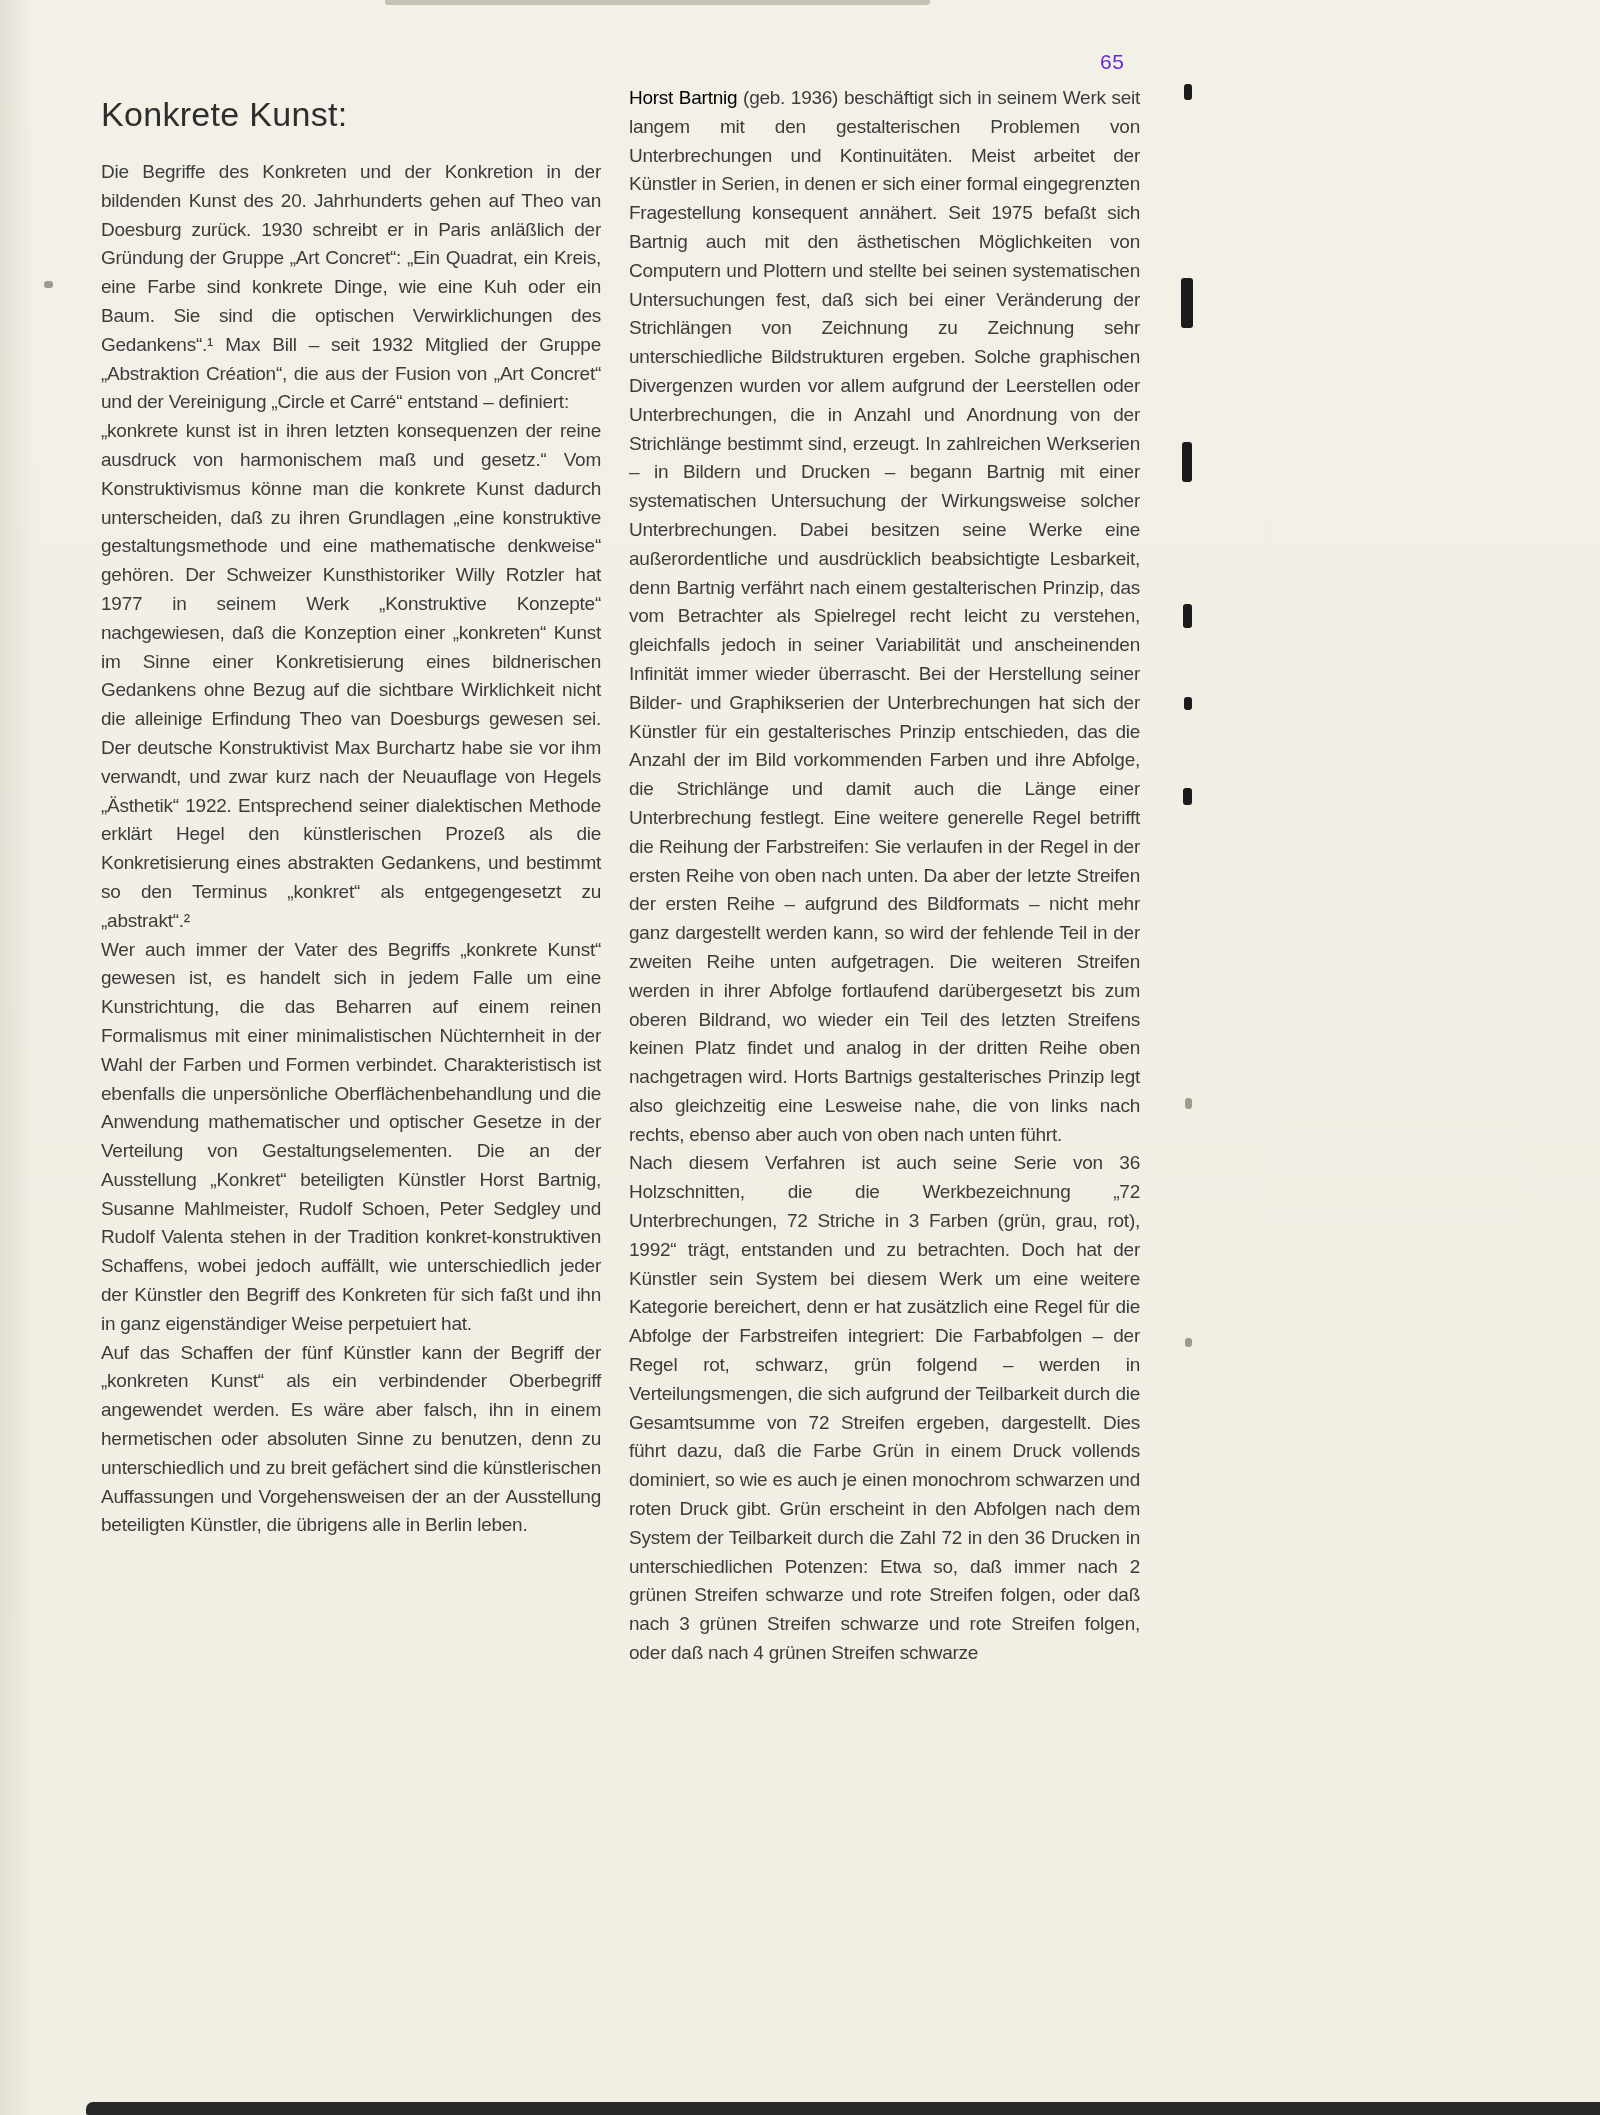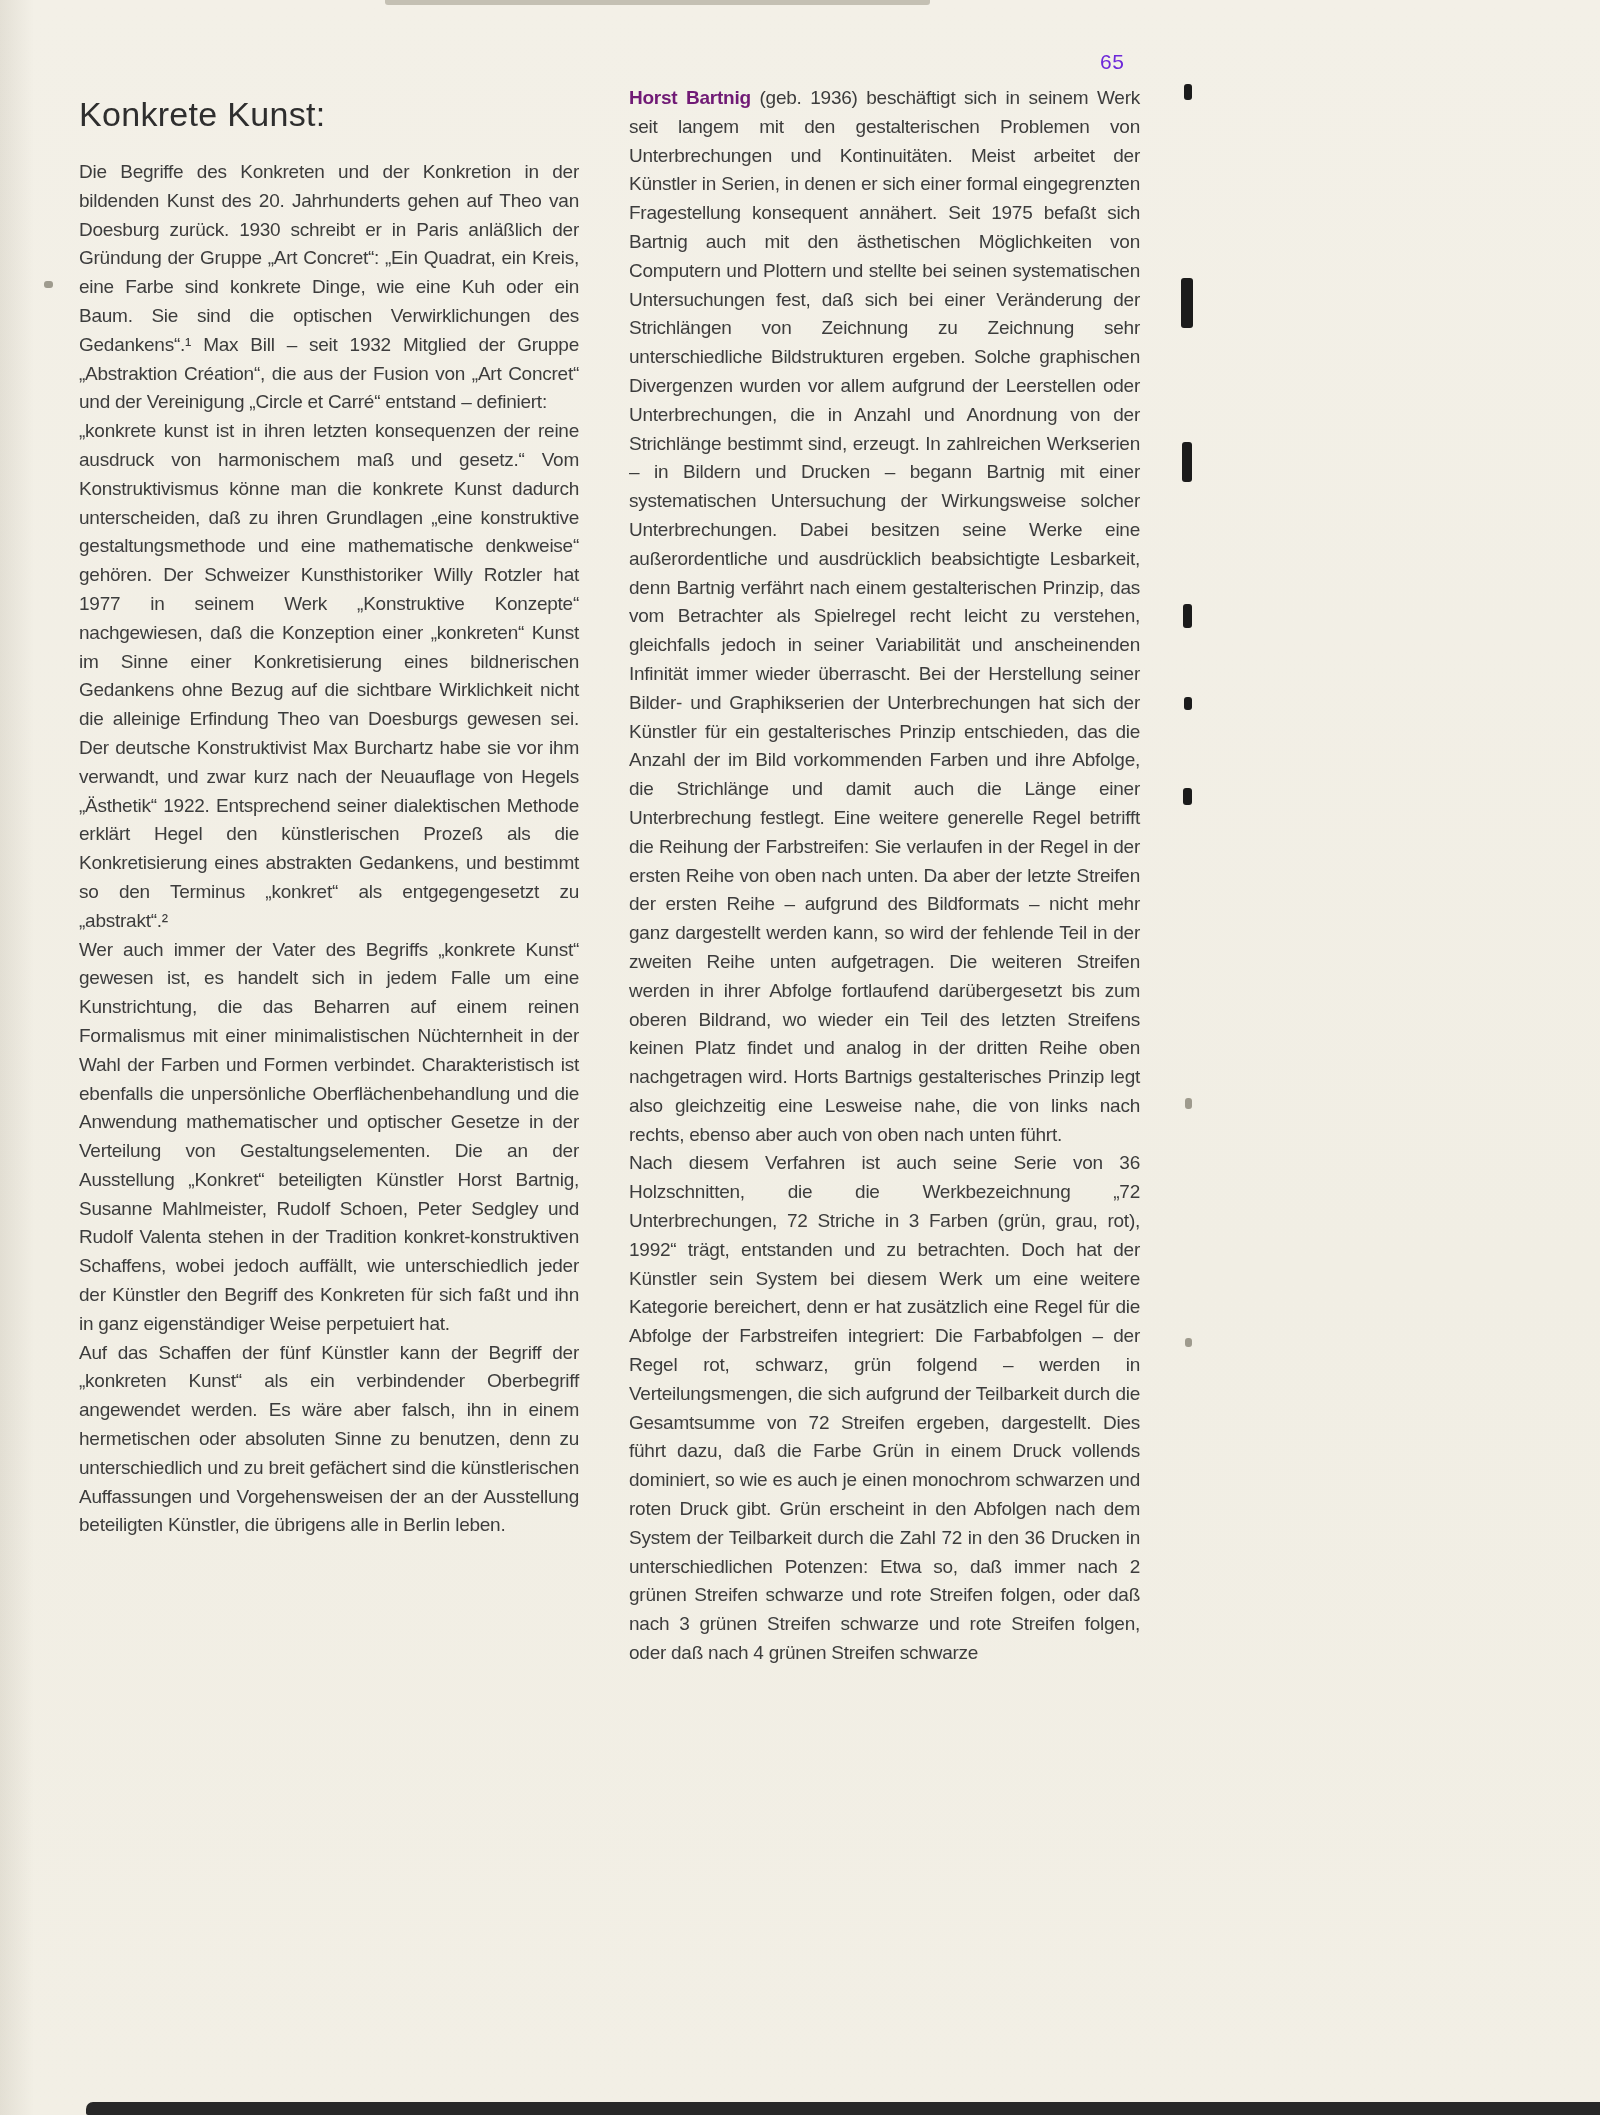--- a/index.html
+++ b/index.html
@@ -16,36 +16,36 @@
     position: absolute; inset: 0;
     background:
       linear-gradient(90deg, rgba(115,105,85,0.12) 0px, rgba(115,105,85,0) 34px),
       linear-gradient(180deg, #f3f0e7 0%, #f1eee4 60%, #f2efe5 100%);
   }
   .page-number {
     position: absolute; left: 1100px; top: 50px;
     font-size: 21px; color: #6d28d9; letter-spacing: 0.5px;
   }
   .col { position: absolute; }
-  .col-left  { left: 79px;  top: 95px; width: 500px; }
+  .col-left  { left: 101px;  top: 95px; width: 500px; }
   .col-right { left: 629px; top: 84px; width: 511px; }
   .title {
     font-size: 34px; font-weight: 400; color: #2e2e2e;
     letter-spacing: 0.3px; margin-bottom: 24px;
   }
   .subtitle {
     font-size: 19px; line-height: 29px; color: #3a3a3a;
     margin-bottom: 33px; letter-spacing: -0.1px;
   }
   .body-p {
     font-size: 19px; line-height: 28.8px; letter-spacing: -0.25px;
     text-align: justify; color: #3c3c3c;
     hyphens: auto; -webkit-hyphens: auto;
   }
-  .col-right .body-p b { font-weight: 700; color: #701a75; }
+  .col-right .body-p b { font-weight: 400; color: #000000; }
   .artifact { position: absolute; background: #1b1b1b; border-radius: 3px; }
   .artifact.faint { background: rgba(90,85,70,0.55); }
   .bottom-bar {
     position: absolute; left: 86px; right: 0; bottom: 0; height: 13px;
     background: #282828; border-radius: 7px 0 0 2px;
   }
   .top-edge {
     position: absolute; left: 385px; top: 0; width: 545px; height: 5px;
     background: rgba(140,133,115,0.45); border-radius: 0 0 3px 3px;
   }

